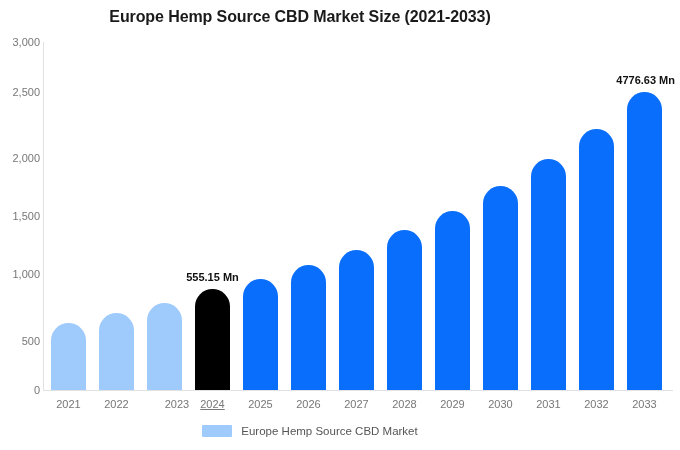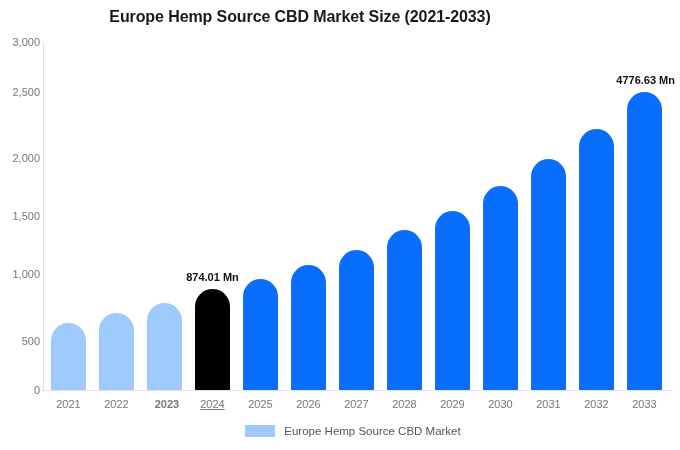--- a/index.html
+++ b/index.html
@@ -107,21 +107,20 @@
   }
   #legend {
     position: absolute;
     left: 0;
     top: 425px;
     width: 620px;
     display: flex;
     align-items: center;
     justify-content: center;
     gap: 9px;
-    padding-left: 43px;
   }
   #legend-swatch {
     width: 30px;
     height: 12px;
     border-radius: 1px;
   }
   #legend-label {
     font-size: 11.5px;
     color: #555555;
   }
@@ -150,21 +149,21 @@
         <div class="bar" style="height: 67.048px; background: rgb(158, 202, 252);"></div>
       </div>
       <div class="bar-group" style="left: 55px; height: 348px;">
         <div class="bar" style="height: 77.488px; background: rgb(158, 202, 252);"></div>
       </div>
       <div class="bar-group" style="left: 103px; height: 348px;">
         <div class="bar" style="height: 87.232px; background: rgb(158, 202, 252);"></div>
       </div>
       <div class="bar-group" style="left: 151px; height: 348px;">
         <div class="bar" style="height: 101.385px; background: rgb(0, 0, 0);"></div>
-        <div class="bar-value-label" style="bottom: 101.385px;">874.01 Mn</div>
+        <div class="bar-value-label" style="bottom: 101.385px;">555.15 Mn</div>
       </div>
       <div class="bar-group" style="left: 199px; height: 348px;">
         <div class="bar" style="height: 110.664px; background: rgb(10, 110, 253);"></div>
       </div>
       <div class="bar-group" style="left: 247px; height: 348px;">
         <div class="bar" style="height: 124.816px; background: rgb(10, 110, 253);"></div>
       </div>
       <div class="bar-group" style="left: 295px; height: 348px;">
         <div class="bar" style="height: 140.476px; background: rgb(10, 110, 253);"></div>
       </div>
@@ -184,21 +183,21 @@
         <div class="bar" style="height: 260.768px; background: rgb(10, 110, 253);"></div>
       </div>
       <div class="bar-group" style="left: 583px; height: 348px;">
         <div class="bar" style="height: 297.698px; background: rgb(10, 110, 253);"></div>
         <div class="bar-value-label clipped" style="bottom: 297.698px;">4776.63 Mn</div>
       </div>
     </div>
   <div id="x-axis-labels">
       <div class="x-tick-label" style="left: 38.5px;">2021</div>
       <div class="x-tick-label" style="left: 86.5px;">2022</div>
-      <div class="x-tick-label" style="left: 137px; font-weight: bold;">2023</div>
+      <div class="x-tick-label" style="left: 147px;">2023</div>
       <div class="x-tick-label" style="left: 182.5px; text-decoration: underline;">2024</div>
       <div class="x-tick-label" style="left: 230.5px;">2025</div>
       <div class="x-tick-label" style="left: 278.5px;">2026</div>
       <div class="x-tick-label" style="left: 326.5px;">2027</div>
       <div class="x-tick-label" style="left: 374.5px;">2028</div>
       <div class="x-tick-label" style="left: 422.5px;">2029</div>
       <div class="x-tick-label" style="left: 470.5px;">2030</div>
       <div class="x-tick-label" style="left: 518.5px;">2031</div>
       <div class="x-tick-label" style="left: 566.5px;">2032</div>
       <div class="x-tick-label" style="left: 614.5px;">2033</div>

